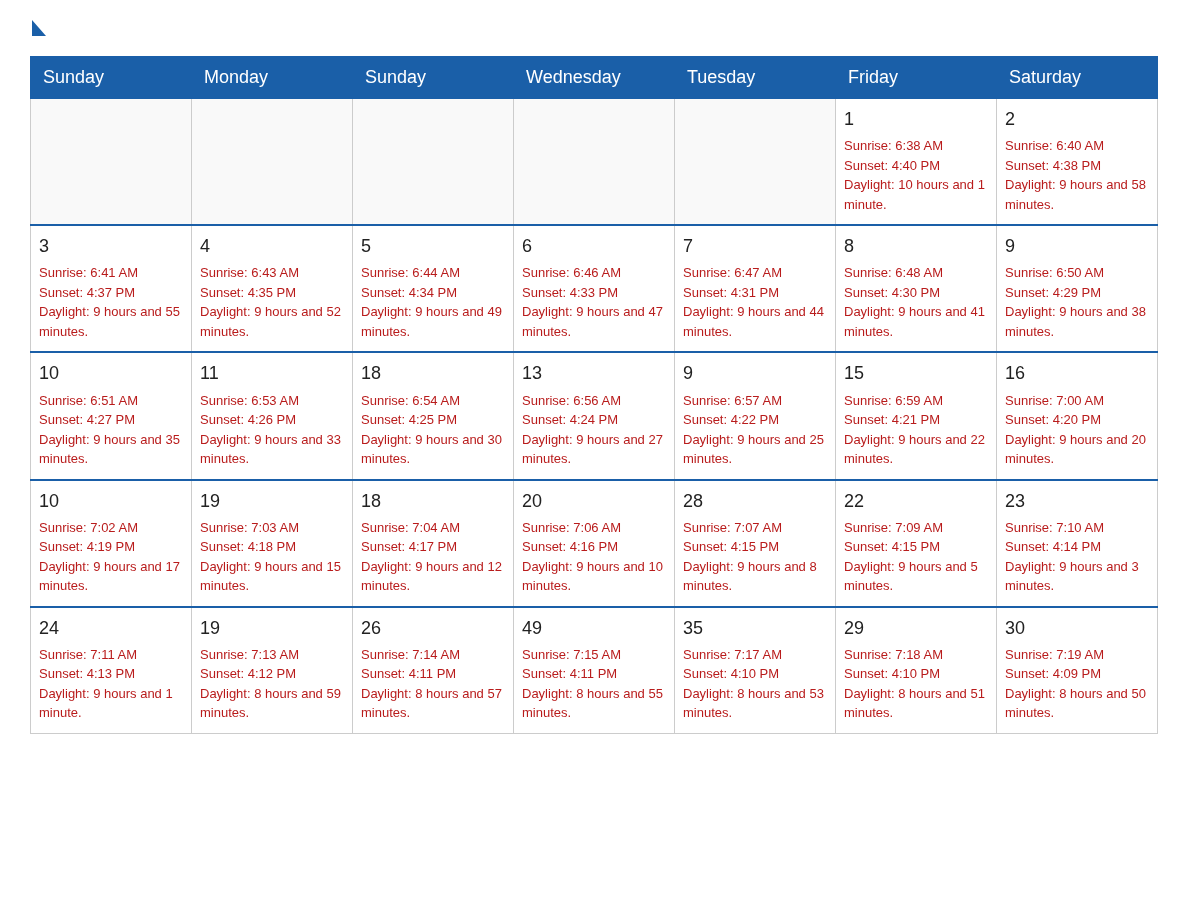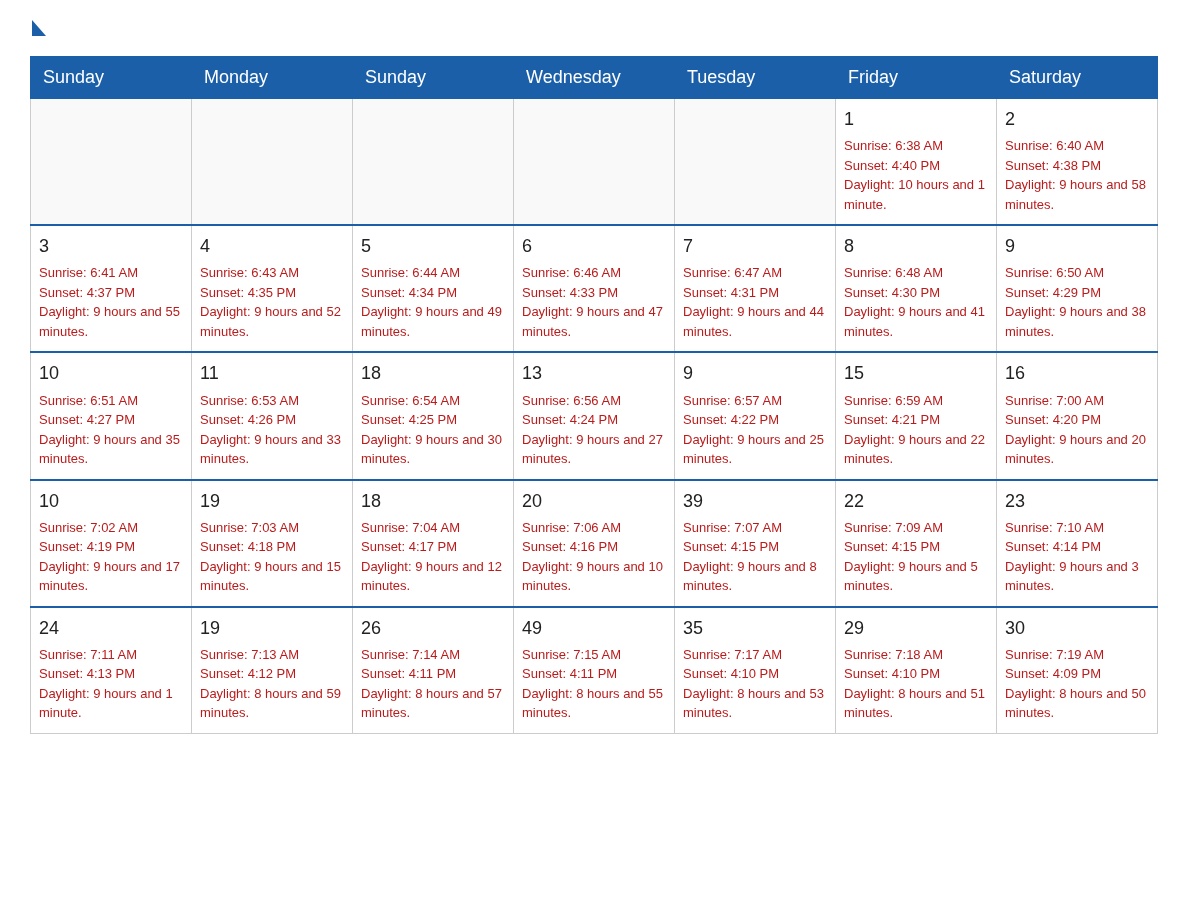--- a/index.html
+++ b/index.html
@@ -222,21 +222,21 @@
         </td>
         <td>
           <span class="day-num">18</span>
           <div class="day-info">Sunrise: 7:04 AM<br>Sunset: 4:17 PM<br>Daylight: 9 hours and 12 minutes.</div>
         </td>
         <td>
           <span class="day-num">20</span>
           <div class="day-info">Sunrise: 7:06 AM<br>Sunset: 4:16 PM<br>Daylight: 9 hours and 10 minutes.</div>
         </td>
         <td>
-          <span class="day-num">39</span>
+          <span class="day-num">28</span>
           <div class="day-info">Sunrise: 7:07 AM<br>Sunset: 4:15 PM<br>Daylight: 9 hours and 8 minutes.</div>
         </td>
         <td>
           <span class="day-num">22</span>
           <div class="day-info">Sunrise: 7:09 AM<br>Sunset: 4:15 PM<br>Daylight: 9 hours and 5 minutes.</div>
         </td>
         <td>
           <span class="day-num">23</span>
           <div class="day-info">Sunrise: 7:10 AM<br>Sunset: 4:14 PM<br>Daylight: 9 hours and 3 minutes.</div>
         </td>

